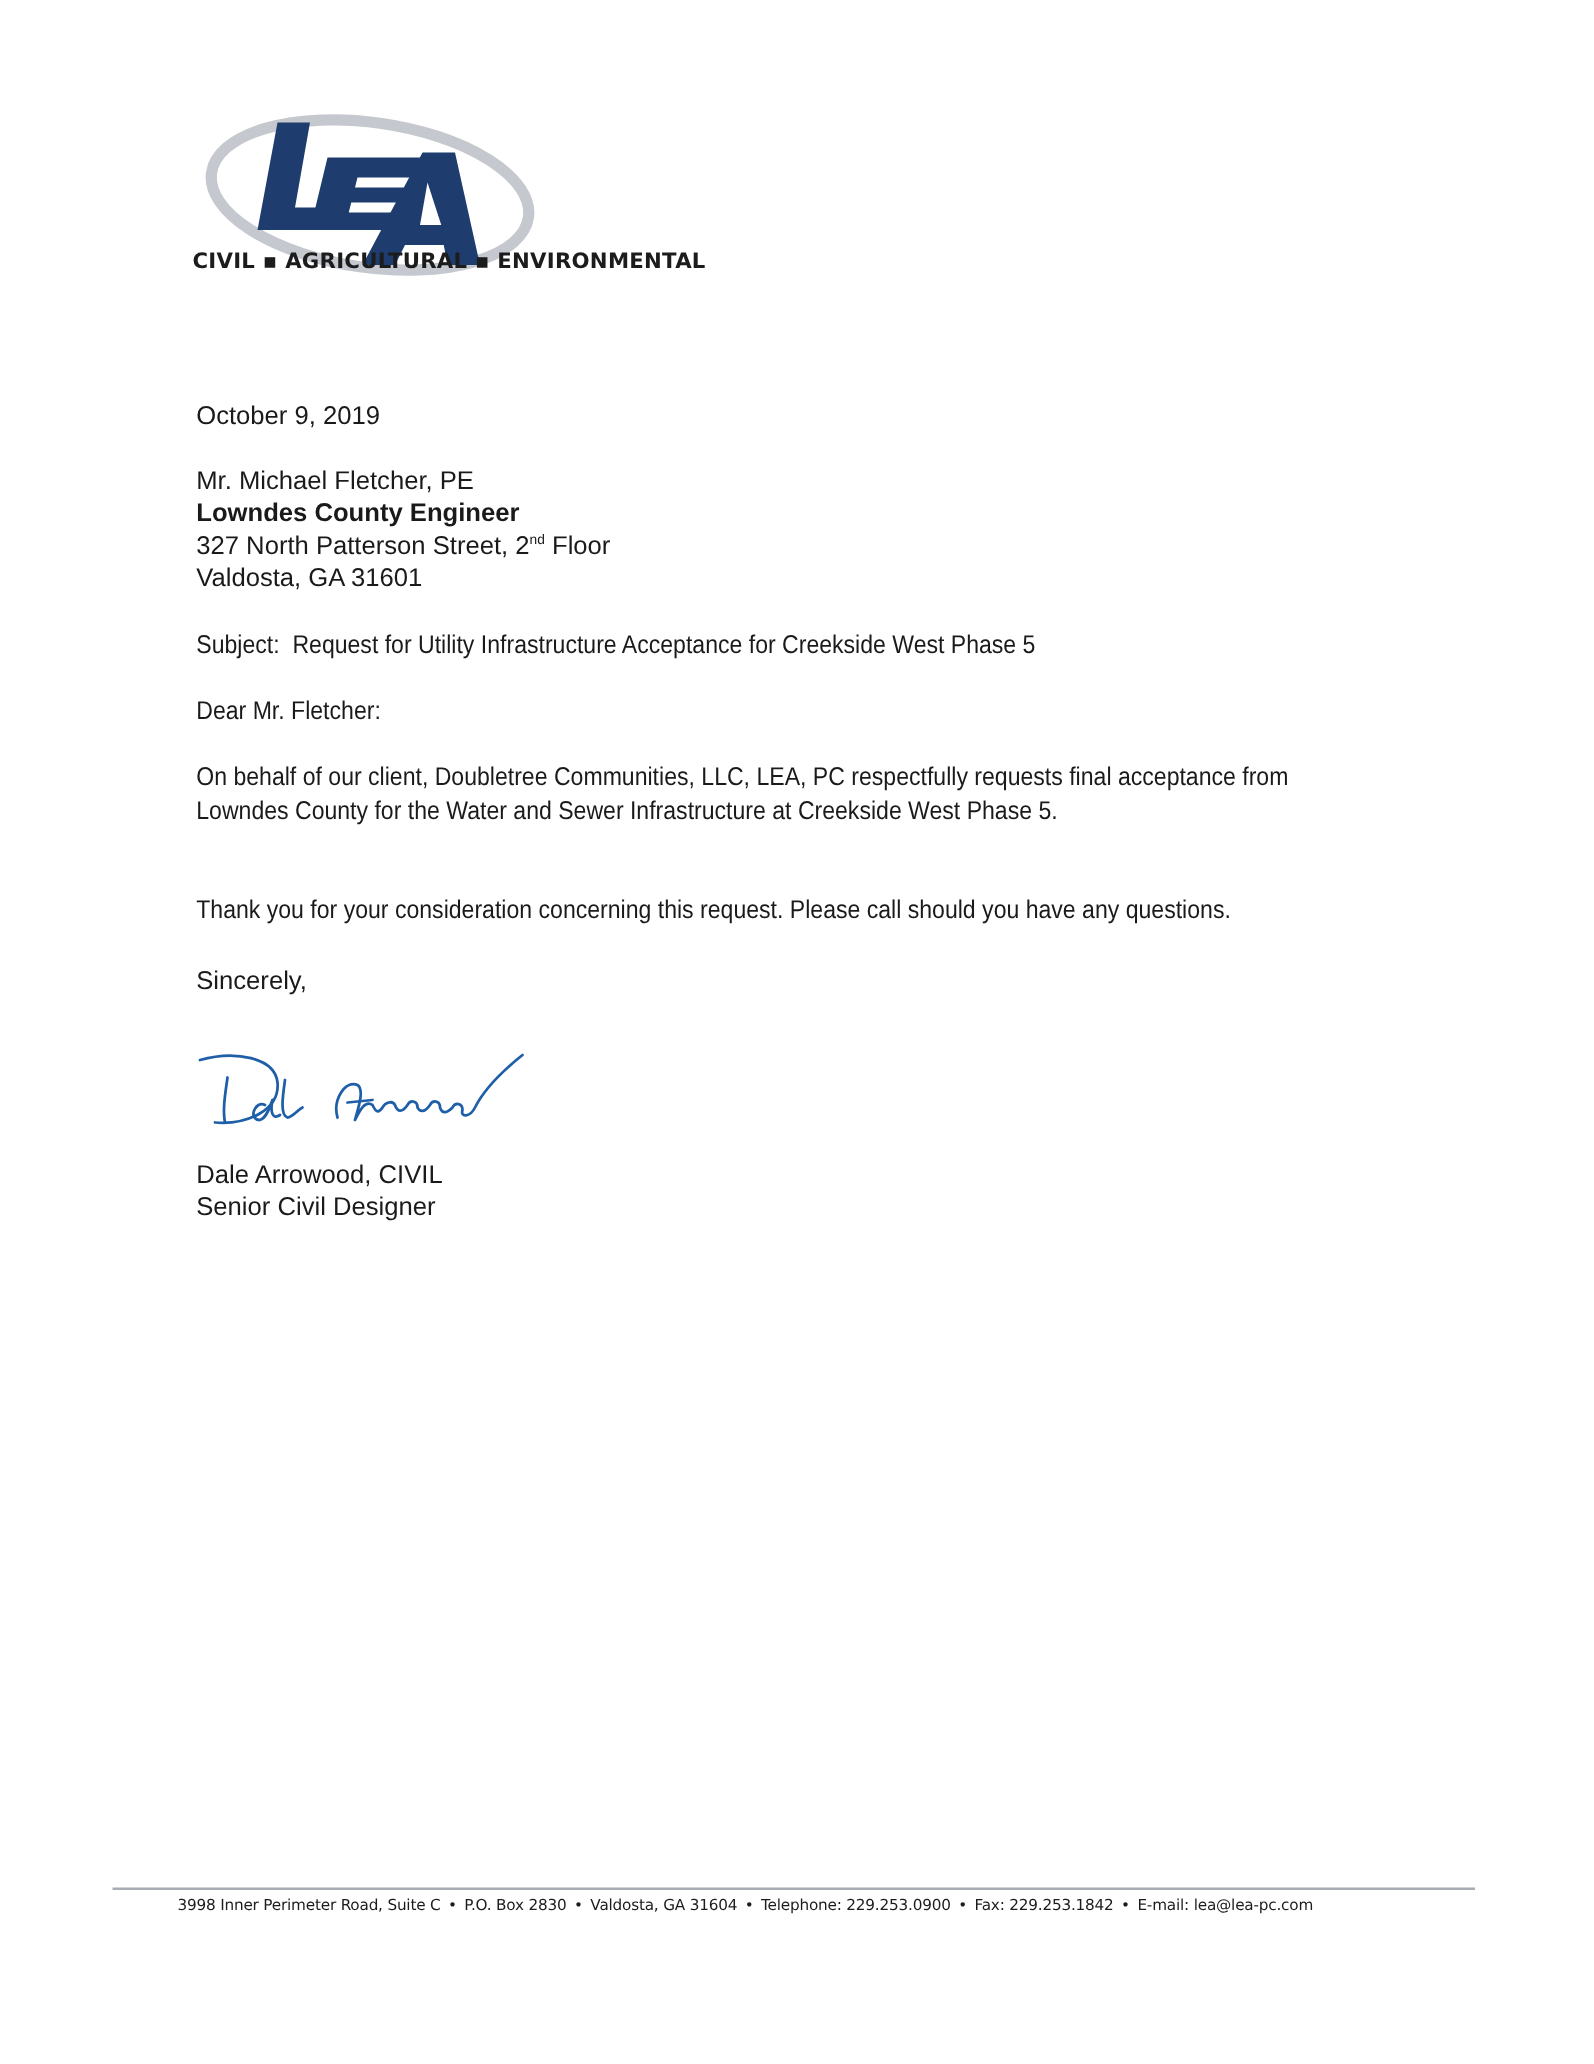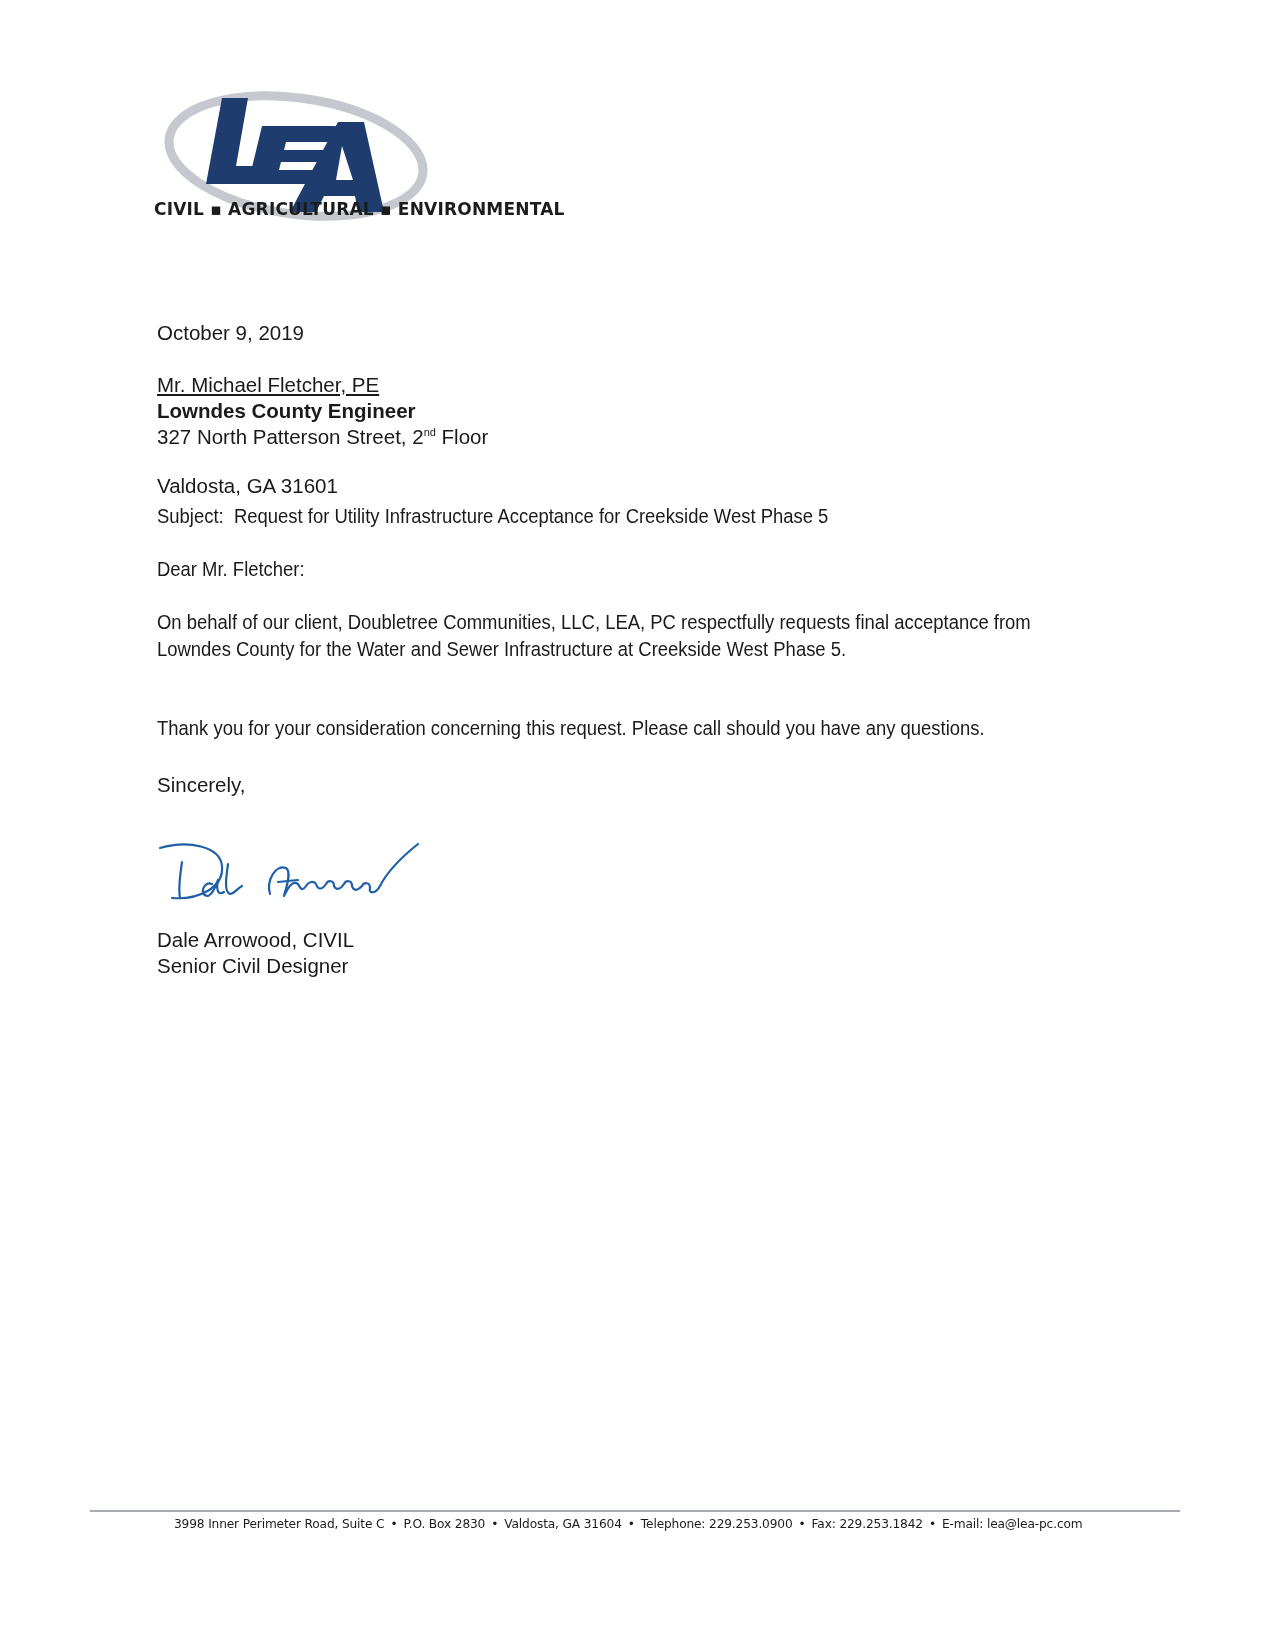--- a/index.html
+++ b/index.html
@@ -14,21 +14,21 @@
       font-family: "DejaVu Sans", sans-serif; font-weight: bold; font-size: 17px;
       color: #1c1c1c; letter-spacing: 0.2px;
     }
     .text { position: absolute; left: 157px; font-size: 20.5px; line-height: 26.5px; white-space: nowrap; }
     .para { position: absolute; left: 157px; width: 930px; font-size: 20.5px; line-height: 26.5px; }
     .narrow { font-family: "Liberation Sans", sans-serif; transform: scaleX(0.9); transform-origin: left top; }
     sup { font-size: 11px; vertical-align: 8px; line-height: 0; }
     .signature { position: absolute; left: 158px; top: 840px; width: 300px; height: 75px; }
     .footer-line { position: absolute; left: 90px; top: 1510px; width: 1090px; height: 2px; background: #a9acb3; }
     .footer-text {
-      position: absolute; left: 174px; top: 1517px; white-space: nowrap;
+      position: absolute; left: 142px; top: 1517px; white-space: nowrap;
       font-family: "DejaVu Sans", sans-serif; font-size: 12.2px; color: #1c1c1c; letter-spacing: -0.15px;
     }
     .footer-text .sep { margin: 0 6px; }
   </style>
 </head>
 <body>
 
 <div class="logo">
   <svg width="310" height="150" viewBox="0 0 310 150">
     <ellipse cx="146" cy="72" rx="128" ry="58" fill="none" stroke="#c5c8ce" stroke-width="9" transform="rotate(8 146 72)"></ellipse>
@@ -44,26 +44,26 @@
     <span>CIVIL</span>
     <span>▪</span>
     <span>AGRICULTURAL</span>
     <span>▪</span>
     <span>ENVIRONMENTAL</span>
   </div>
 </div>
 
 <div class="text" style="top:320px;">October 9, 2019</div>
 
-<div class="text" style="top:372px;text-decoration:underline;">Mr. Michael Fletcher, PE</div>
+<div class="text" style="top:372px;">Mr. Michael Fletcher, PE</div>
 <div class="text" style="top:398px;font-weight:bold;">Lowndes County Engineer</div>
 <div class="text" style="top:424px;">
   <span>327 North Patterson Street, 2</span><sup>nd</sup><span> Floor</span>
 </div>
-<div class="text" style="top:450px;margin-top:23px;">Valdosta, GA 31601</div>
+<div class="text" style="top:450px;">Valdosta, GA 31601</div>
 
 <div class="text narrow" style="top:503px; white-space: pre;">Subject:  Request for Utility Infrastructure Acceptance for Creekside West Phase 5</div>
 <div class="text narrow" style="top:556px;">Dear Mr. Fletcher:</div>
 
 <div class="para narrow" style="top:609px; width:1000px;">On behalf of our client, Doubletree Communities, LLC, LEA, PC respectfully requests final acceptance from Lowndes County for the Water and Sewer Infrastructure at Creekside West Phase 5.</div>
 <div class="para narrow" style="top:715px; width:1000px;">Thank you for your consideration concerning this request. Please call should you have any questions.</div>
 
 <div class="text" style="top:772px;">Sincerely,</div>
 
 <div class="signature">

